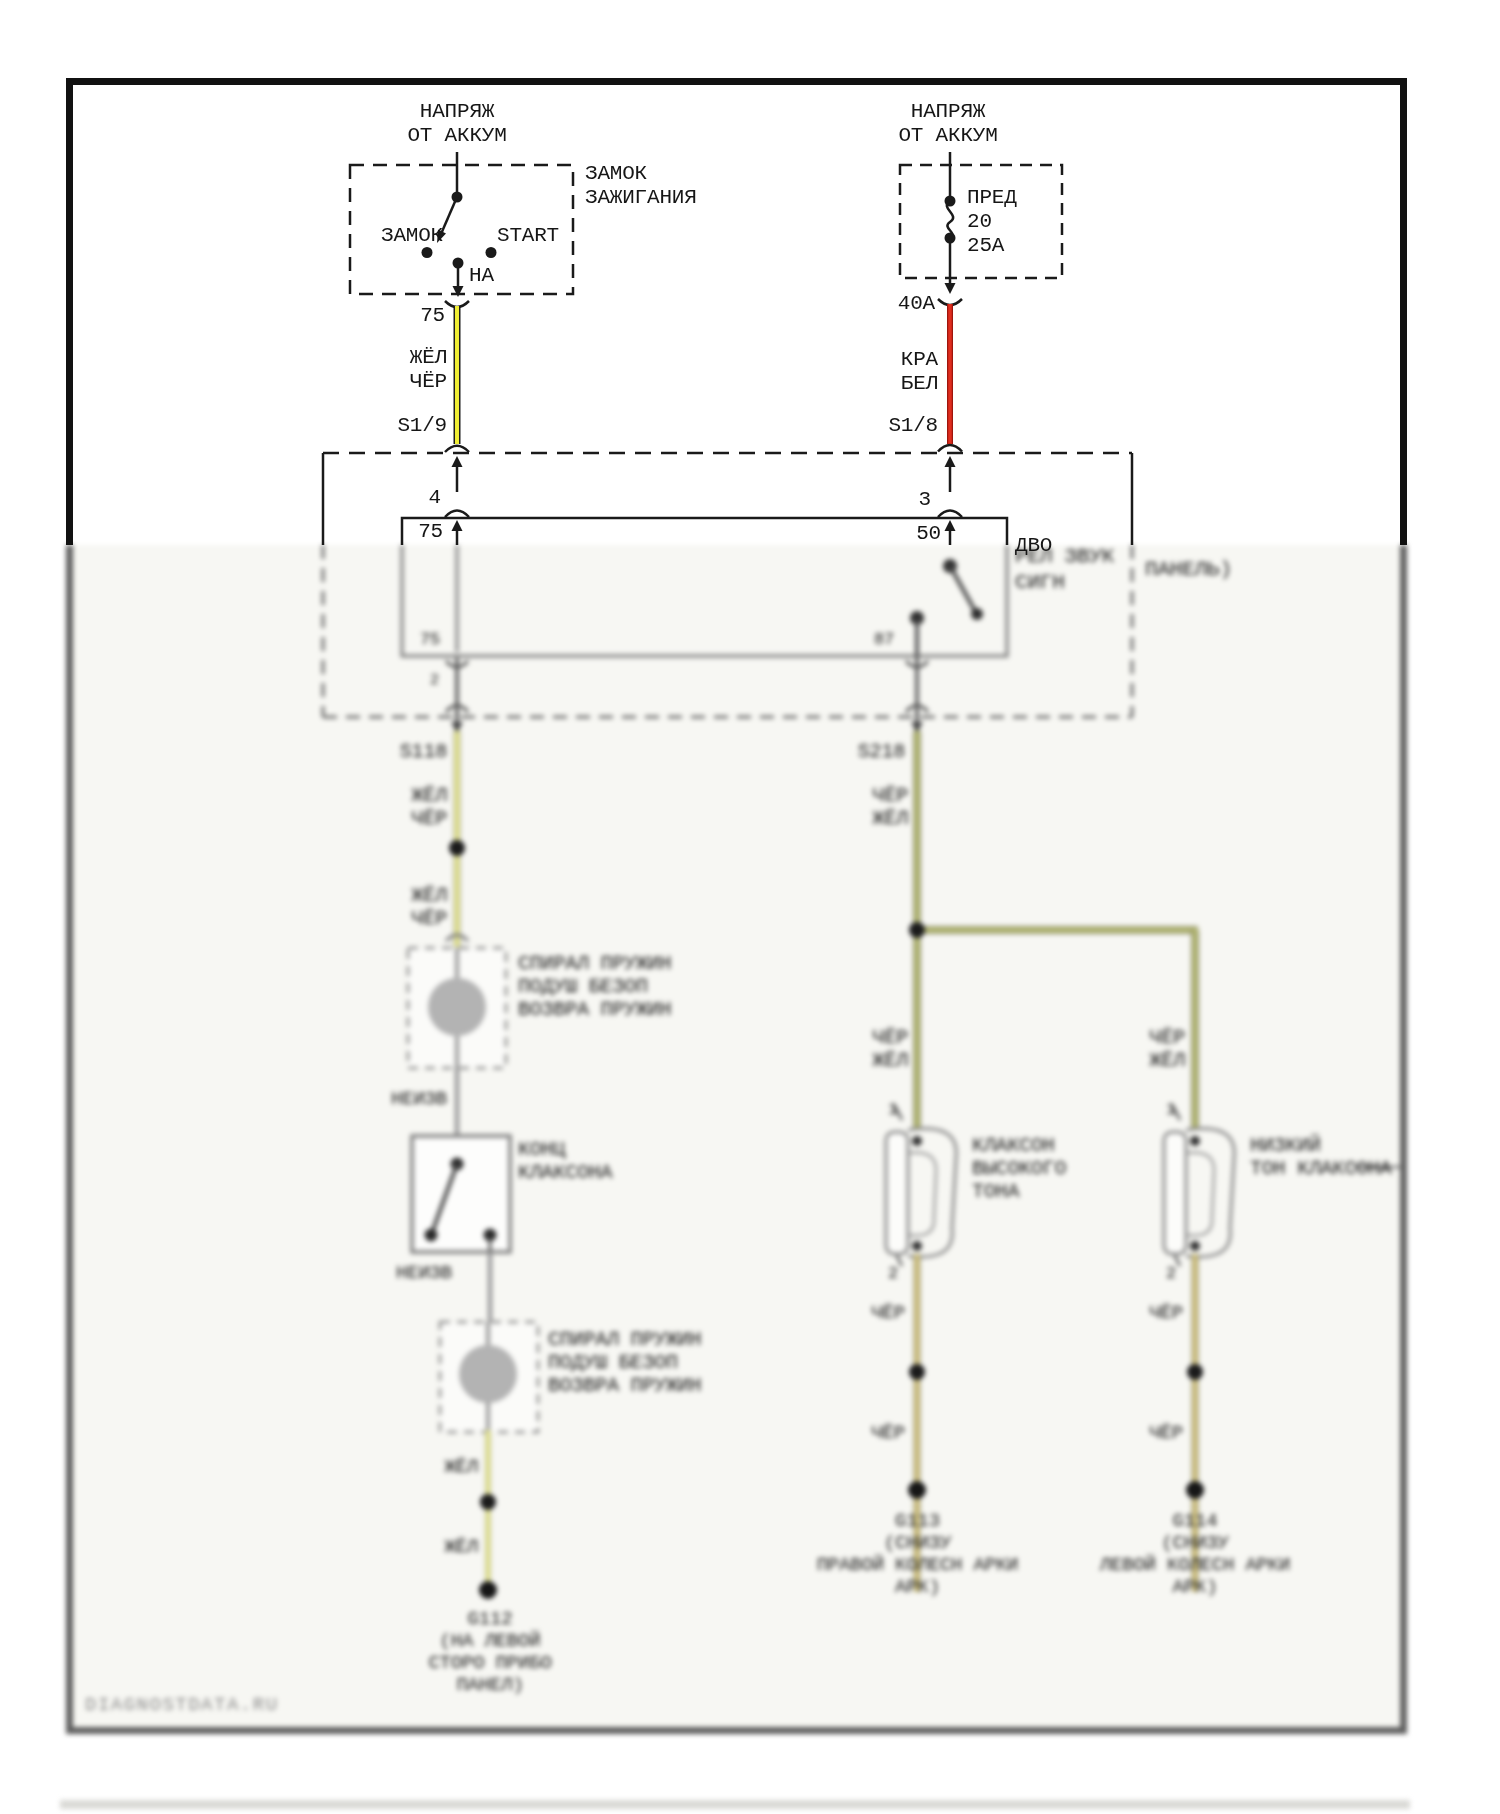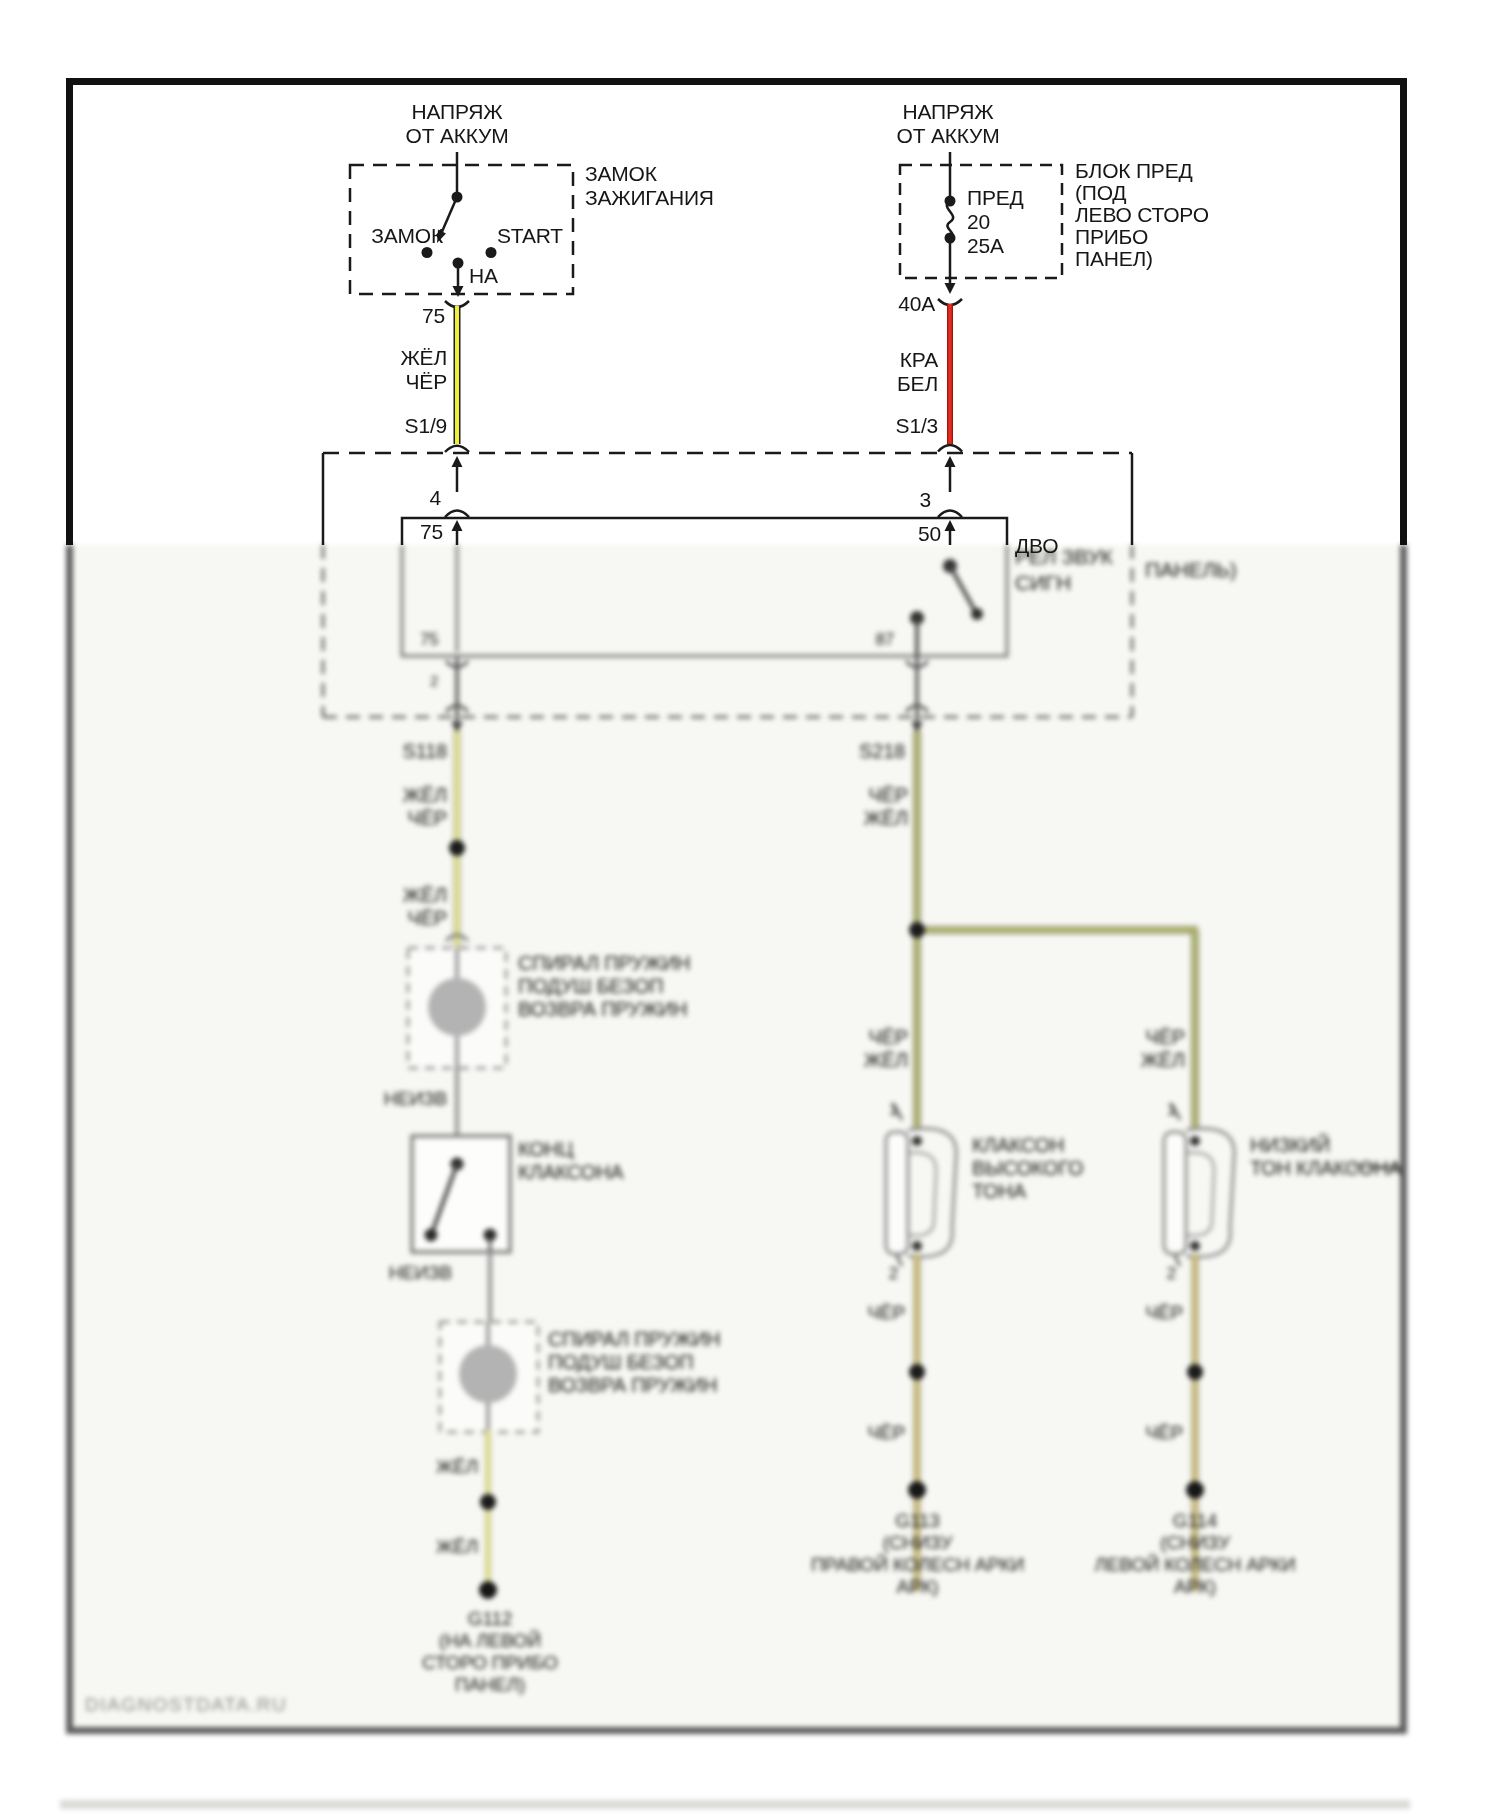--- a/index.html
+++ b/index.html
@@ -1,17 +1,17 @@
 <!DOCTYPE html>
 <html><head>
 <meta charset="utf-8">
 <style>
   html,body{margin:0;padding:0;background:#ffffff;}
   #stage{position:relative;width:1500px;height:1814px;background:#ffffff;
-         font-family:Liberation Sans, sans-serif;color:#161616;overflow:hidden;}
+         font-family:Liberation Mono, monospace;color:#161616;overflow:hidden;}
   .layer{position:absolute;left:0;top:0;width:1500px;height:1814px;}
   svg.layer{display:block;}
   .t{position:absolute;white-space:pre-line;font-size:21px;line-height:24px;letter-spacing:-0.2px;}
   .ra{text-align:right;}
   .ca{text-align:center;}
   .lh22{line-height:22px;}
   .lh27{line-height:27px;}
   .s20{font-size:20px;line-height:23px;}
   .s19{font-size:19px;line-height:22px;}
   .s17{font-size:17px;line-height:19px;}
@@ -299,28 +299,23 @@
 ЧЁР</div>
     <div class="t ra" style="left:377px;top:414px;width:70px">S1/9</div>
     <div class="t ra" style="left:408px;top:486px;width:33px">4</div>
     <div class="t ra" style="left:395px;top:520px;width:48px">75</div>
 
     <div class="t ca" style="left:851px;top:100px;width:194px">НАПРЯЖ
 ОТ АККУМ</div>
     <div class="t" style="left:967px;top:186px;width:90px">ПРЕД
 20
 25А</div>
-    <div class="t lh22" style="left:1075px;top:160px;width:250px">БЛОК ПРЕД
-(ПОД
-ЛЕВО СТОРО
-ПРИБО
-ПАНЕЛ)</div>
     <div class="t ra" style="left:880px;top:292px;width:55px">40А</div>
     <div class="t ra" style="left:868px;top:348px;width:70px">КРА
 БЕЛ</div>
-    <div class="t ra" style="left:868px;top:414px;width:70px">S1/3</div>
+    <div class="t ra" style="left:868px;top:414px;width:70px">S1/8</div>
     <div class="t ra" style="left:898px;top:488px;width:33px">3</div>
     <div class="t ra" style="left:893px;top:522px;width:48px">50</div>
 
     <div class="t" style="left:1015px;top:534px;width:120px">ДВО</div>
   </div>
 
 </div>
 
 </body></html>

